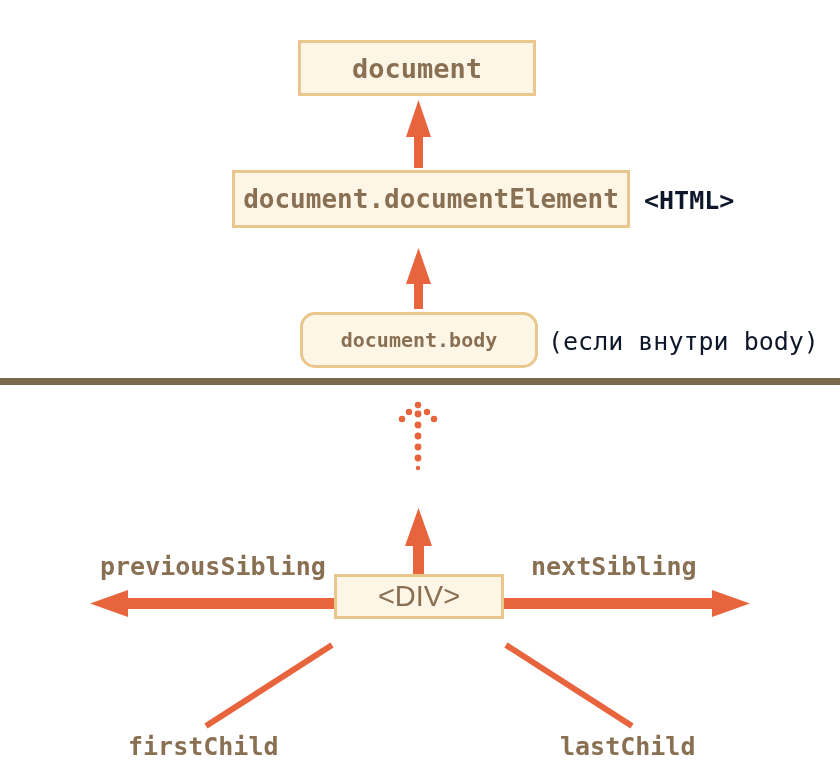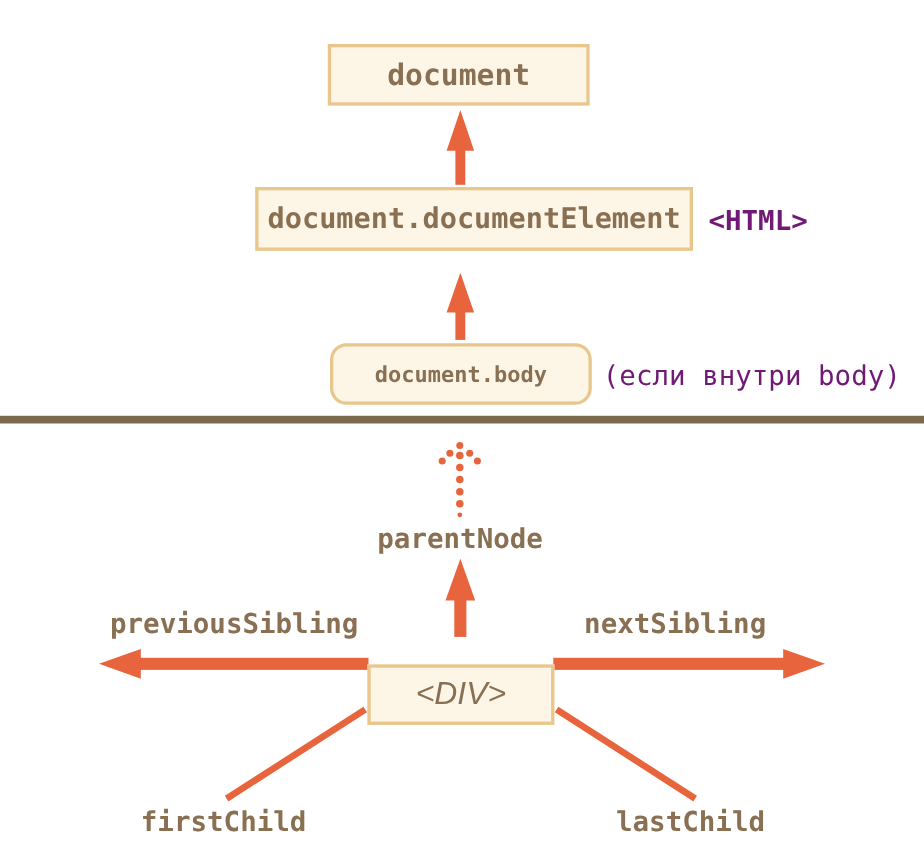--- a/index.html
+++ b/index.html
@@ -29,21 +29,21 @@
     font-weight: bold;
     white-space: nowrap;
   }
   .node-box .node-label {
     line-height: 1;
   }
 
   
   .side-note {
     position: absolute;
-    color: #701a75;
+    color: #0f172a;
     font-weight: normal;
     white-space: nowrap;
     line-height: 1;
   }
 
   
   .prop-label {
     position: absolute;
     color: #897053;
     font-weight: bold;
@@ -140,27 +140,26 @@
   </div>
   <div class="side-note" style="left:644px; top:188px; font-size:25px; font-weight:bold;">&lt;HTML&gt;</div>
 
   <div class="node-box" style="left:300px; top:312px; width:238px; height:56px; font-size:20px;border-radius:15px;">
     <span class="node-label">document.body</span>
   </div>
   <div class="side-note" style="left:548px; top:329px; font-size:25px;">(если внутри body)</div>
 
   <div class="divider" style="left:0px; top:378px; width:840px; height:7px;"></div>
 
-  <div class="prop-label" style="left:343px; top:477px;">parentNode</div>
 
   <div class="prop-label" style="left:531px; top:554px;">nextSibling</div>
 
   <div class="prop-label" style="left:100px; top:554px;">previousSibling</div>
 
-  <div class="node-box div-box" style="left:334px; top:604px; width:170px; height:55px;font-style:italic;">
+  <div class="node-box div-box" style="left:334px; top:574px; width:170px; height:45px;">
     <span class="node-label">&lt;DIV&gt;</span>
   </div>
 
 
   <div class="prop-label" style="left:128px; top:734px;">firstChild</div>
 
   <div class="prop-label" style="left:560px; top:734px;">lastChild</div>
 
 </div>
 

